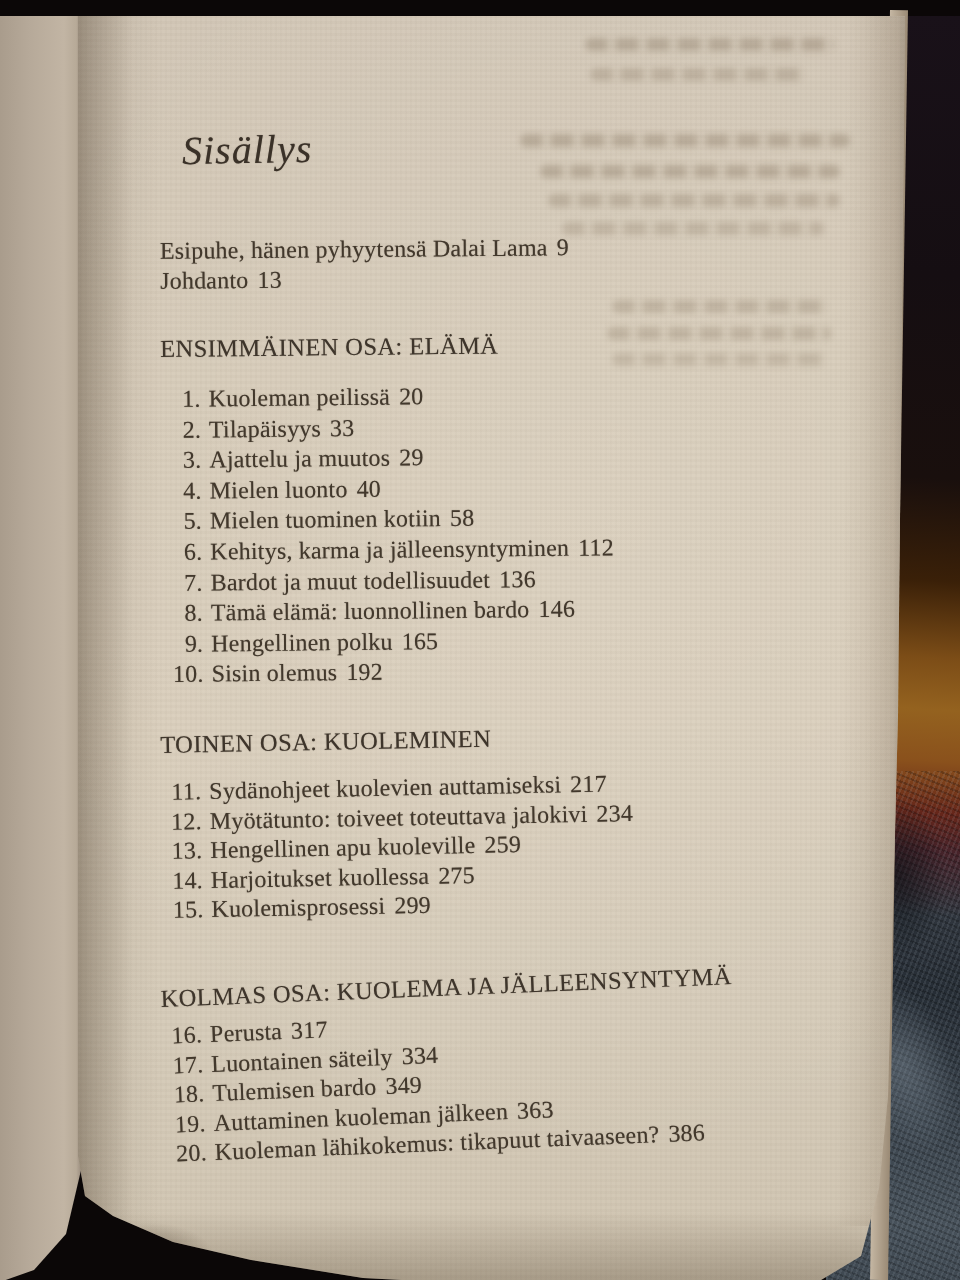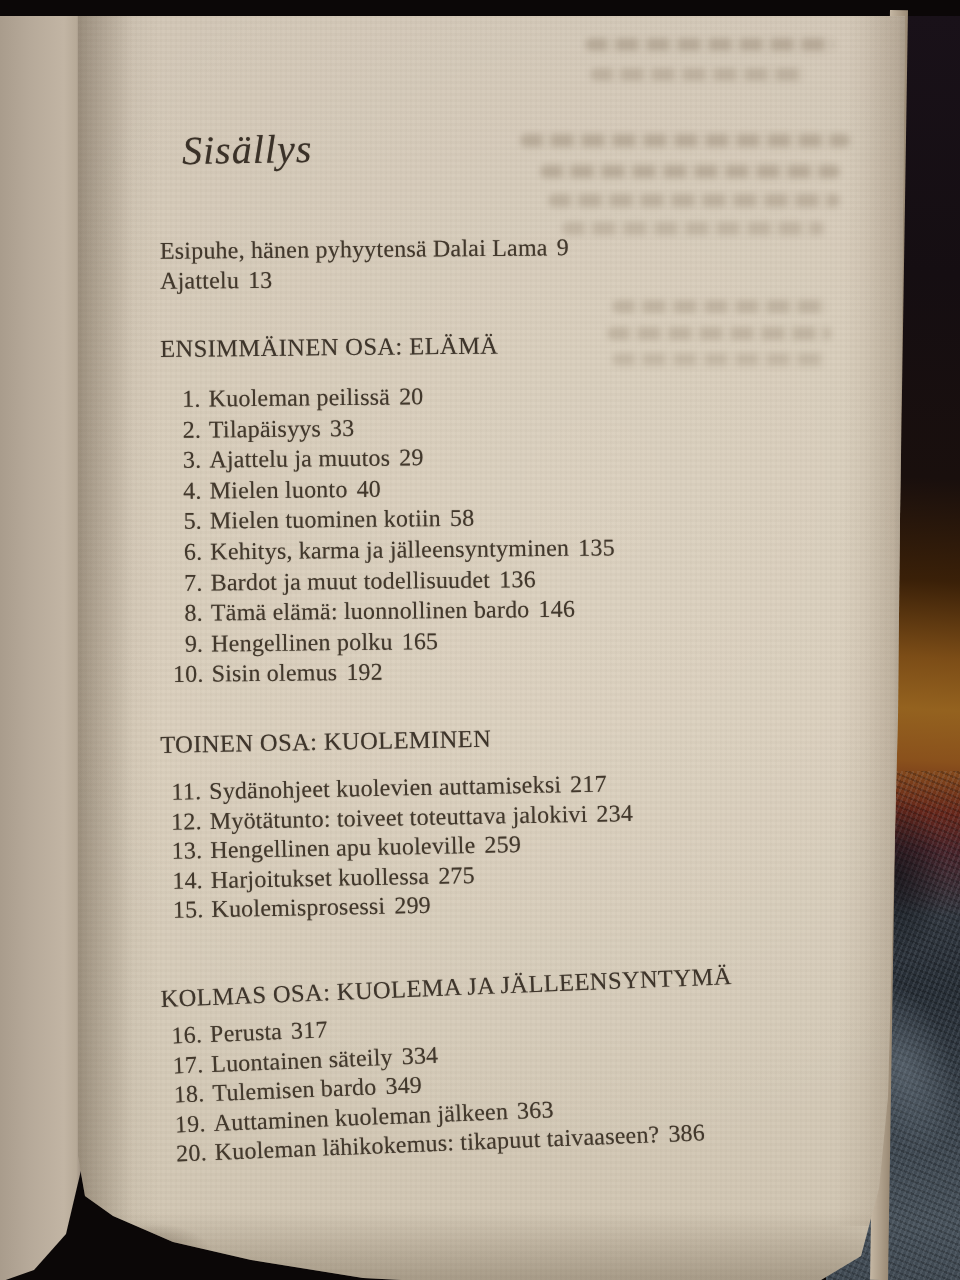--- a/index.html
+++ b/index.html
@@ -154,33 +154,33 @@
     <div class="ghost g8"></div>
     <div class="ghost g9"></div>
 
     <div class="toc-title ink">Sisällys</div>
 
     <div class="front">
       <div class="ink">
         <span>Esipuhe, hänen pyhyytensä Dalai Lama</span><span class="pg">9</span>
       </div>
       <div class="ink">
-        <span>Ajattelu</span><span class="pg">13</span>
+        <span>Johdanto</span><span class="pg">13</span>
       </div>
     </div>
 
     <div class="sec sec1">
       <div class="sec-heading ink">ENSIMMÄINEN OSA: ELÄMÄ</div>
       <div class="toc-list">
         <div class="toc-row ink"><span class="num">1.</span><span>Kuoleman peilissä</span><span class="pg">20</span></div>
         <div class="toc-row ink"><span class="num">2.</span><span>Tilapäisyys</span><span class="pg">33</span></div>
         <div class="toc-row ink"><span class="num">3.</span><span>Ajattelu ja muutos</span><span class="pg">29</span></div>
         <div class="toc-row ink"><span class="num">4.</span><span>Mielen luonto</span><span class="pg">40</span></div>
         <div class="toc-row ink"><span class="num">5.</span><span>Mielen tuominen kotiin</span><span class="pg">58</span></div>
-        <div class="toc-row ink"><span class="num">6.</span><span>Kehitys, karma ja jälleensyntyminen</span><span class="pg">135</span></div>
+        <div class="toc-row ink"><span class="num">6.</span><span>Kehitys, karma ja jälleensyntyminen</span><span class="pg">112</span></div>
         <div class="toc-row ink"><span class="num">7.</span><span>Bardot ja muut todellisuudet</span><span class="pg">136</span></div>
         <div class="toc-row ink"><span class="num">8.</span><span>Tämä elämä: luonnollinen bardo</span><span class="pg">146</span></div>
         <div class="toc-row ink"><span class="num">9.</span><span>Hengellinen polku</span><span class="pg">165</span></div>
         <div class="toc-row ink"><span class="num">10.</span><span>Sisin olemus</span><span class="pg">192</span></div>
       </div>
     </div>
 
     <div class="sec sec2">
       <div class="sec-heading ink">TOINEN OSA: KUOLEMINEN</div>
       <div class="toc-list">

